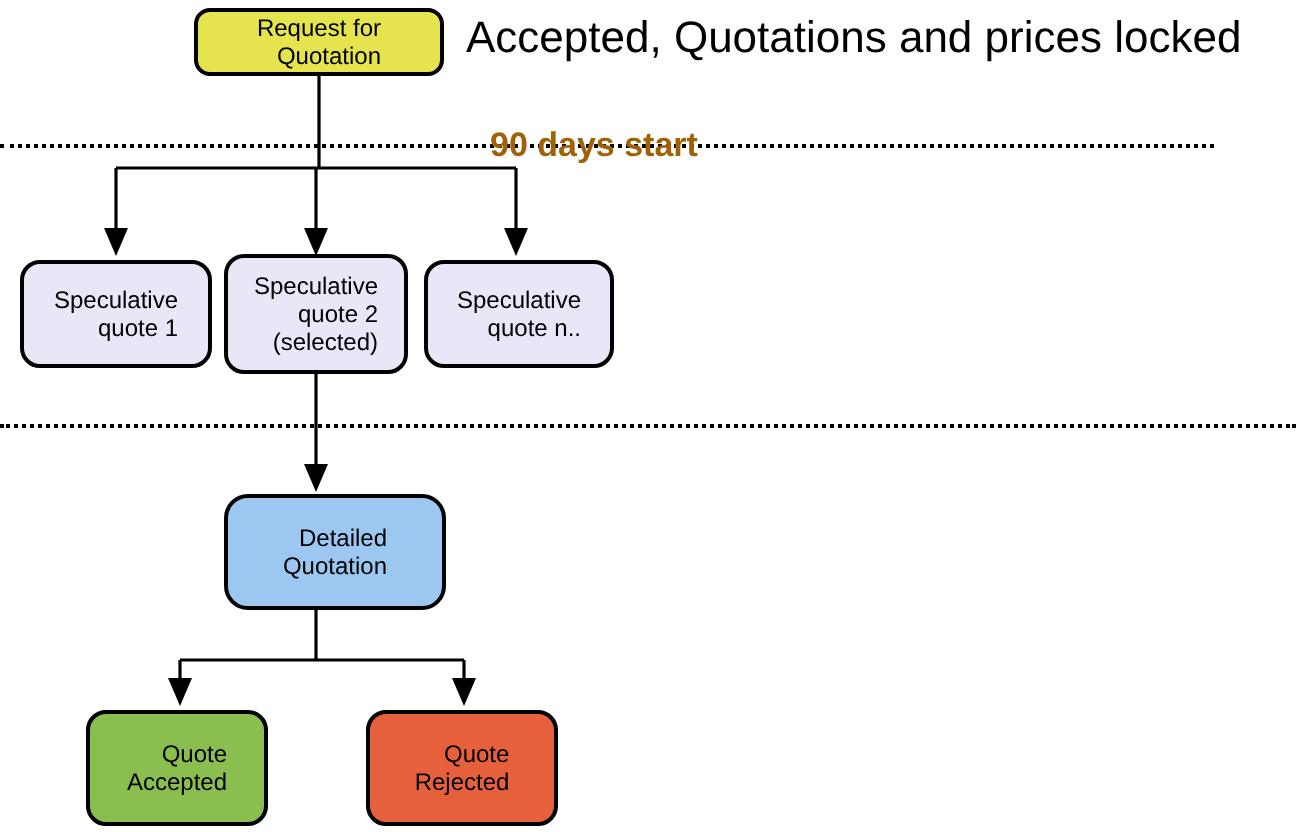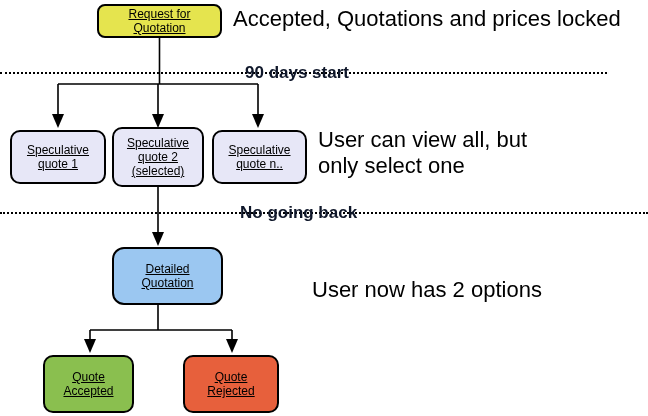--- a/index.html
+++ b/index.html
@@ -27,40 +27,39 @@
     border-top: 2px dotted #000000;
   }
   .node {
     position: absolute;
     box-sizing: border-box;
     border: 2px solid #000000;
     border-radius: 10px;
     display: flex;
     align-items: center;
     justify-content: center;
-    text-align: center;
+    text-align: right;
     font-size: 12px;
     line-height: 14px;
     color: #000000;
     white-space: pre-line;
-    text-decoration: underline;
   }
   .annotation {
     position: absolute;
     font-size: 22px;
     line-height: 26px;
     color: #000000;
     white-space: pre-line;
   }
   .phase-label {
     position: absolute;
     font-size: 17px;
     line-height: 18px;
     font-weight: bold;
-    color: #0f172a;
+    color: #a16207;
     white-space: nowrap;
   }
 </style>
 </head>
 <body>
 
 <div class="canvas">
 
   <div class="dotted" style="left:0; top:72px; width:607px;"></div>
   <div class="dotted" style="left:0; top:212px; width:648px;"></div>
@@ -101,22 +100,18 @@
 Quotation</div>
 
   <div class="node" style="left: 43px; top: 355px; width: 91px; height: 58px; background-color: rgb(138, 191, 79);">Quote
 Accepted</div>
 
   <div class="node" style="left: 183px; top: 355px; width: 96px; height: 58px; background-color: rgb(231, 96, 60);">Quote
 Rejected</div>
 
   <div class="phase-label" style="left:245px; top:64px;">90 days start</div>
 
-  <div class="phase-label" style="left:240px; top:204px;">No going back</div>
 
   <div class="annotation" style="left:233px; top:6px;">Accepted, Quotations and prices locked</div>
 
-  <div class="annotation" style="left:318px; top:127px;">User can view all, but
-only select one</div>
 
-  <div class="annotation" style="left:312px; top:277px;">User now has 2 options</div>
 
 </div>
 
 </body></html>

